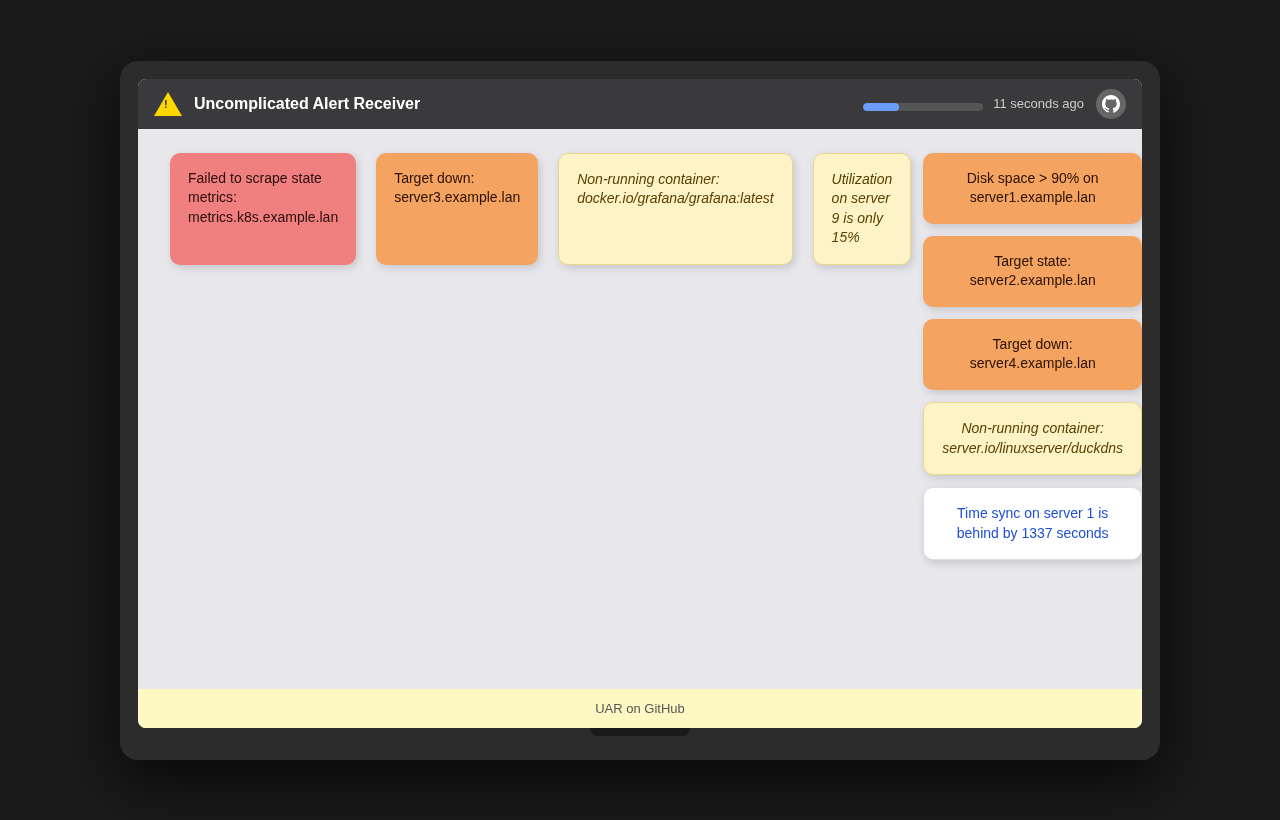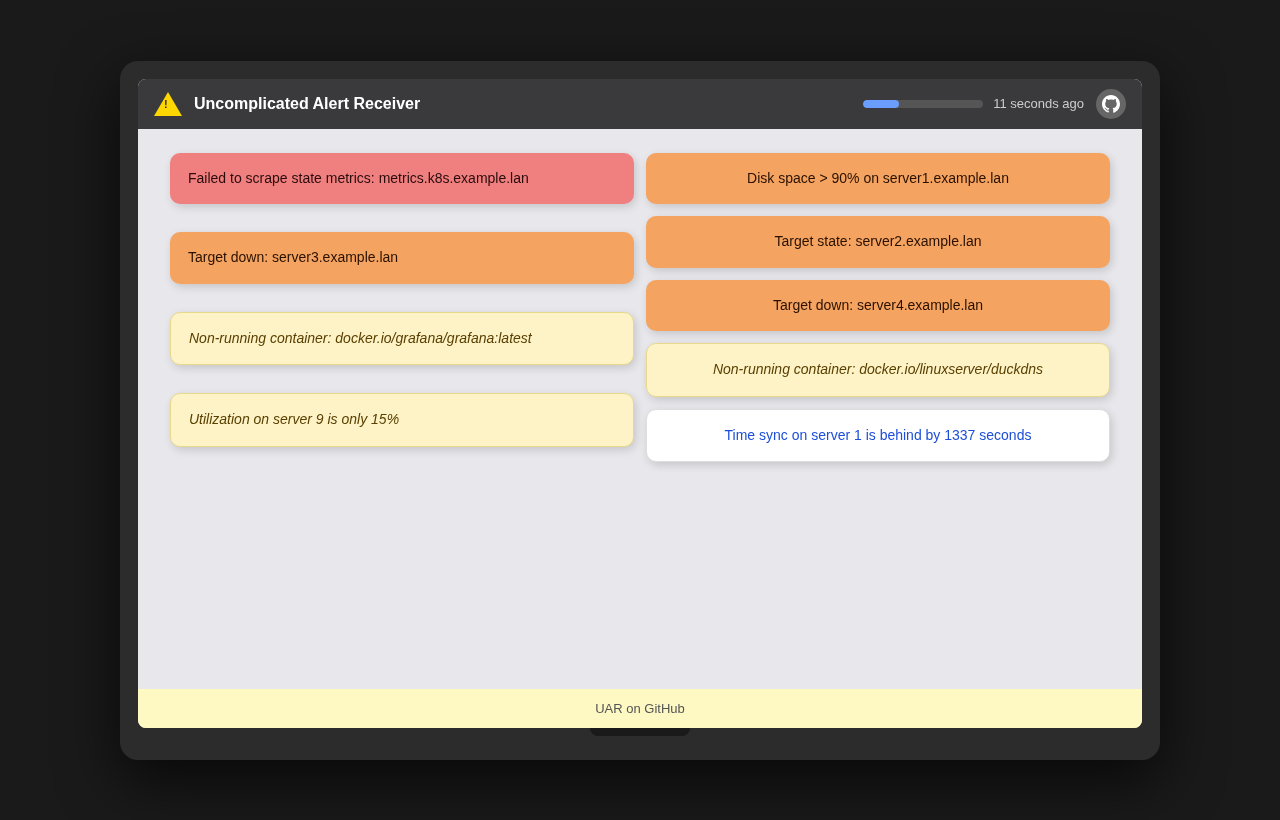--- a/index.html
+++ b/index.html
@@ -59,21 +59,21 @@
 
     .header-title {
       color: #ffffff;
       font-size: 16px;
       font-weight: 600;
       flex: 1;
     }
 
     .header-progress-area {
       display: flex;
-      align-items: center;
+      align-items: flex-end;
       gap: 10px;
     }
 
     .progress-bar-container {
       width: 120px;
       height: 8px;
       background: #555;
       border-radius: 4px;
       overflow: hidden;
     }
@@ -185,22 +185,22 @@
       border-radius: 0 0 8px 8px;
       position: absolute;
       top: 0;
       left: 50%;
       transform: translateX(-50%);
     }
 
     
     .left-col {
       display: flex;
-      flex-direction: column;
-      gap: 28px;
+      flex-direction: row;
+      gap: 20px;
     }
 
     .right-col {
       display: flex;
       flex-direction: column;
       gap: 12px;
       text-align: center;
     }
   </style>
 </head>
@@ -247,21 +247,21 @@
           <div class="alert-card alert-orange">
             <span>Disk space &gt; 90% on server1.example.lan</span>
           </div>
           <div class="alert-card alert-orange">
             <span>Target state: server2.example.lan</span>
           </div>
           <div class="alert-card alert-orange">
             <span>Target down: server4.example.lan</span>
           </div>
           <div class="alert-card alert-yellow">
-            <span>Non-running container: docker.io/linuxserver/duckdns</span>
+            <span>Non-running container: server.io/linuxserver/duckdns</span>
           </div>
           <div class="alert-card alert-white">
             <span>Time sync on server 1 is behind by 1337 seconds</span>
           </div>
         </div>
 
       </div>
     </div>
 
     <div class="footer">

